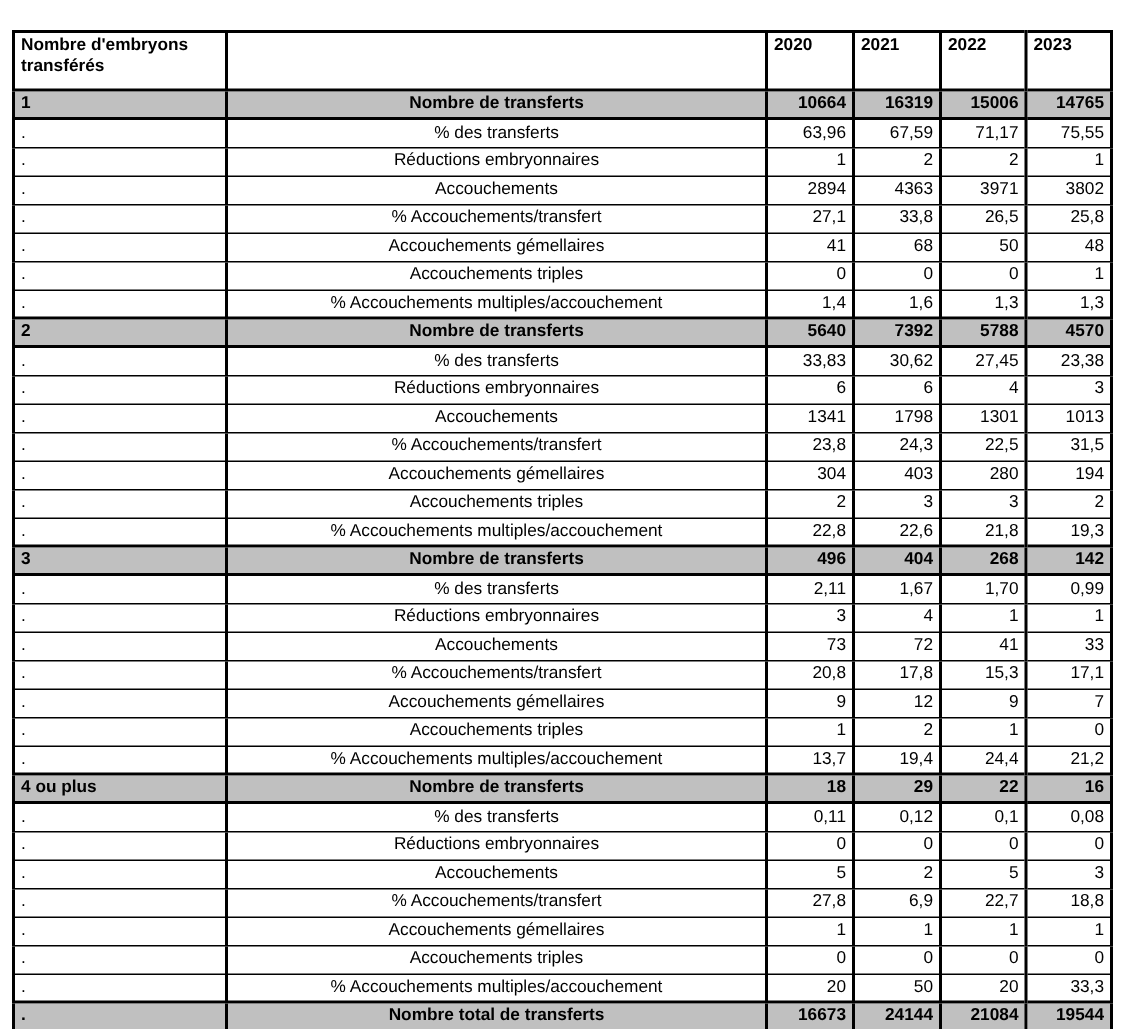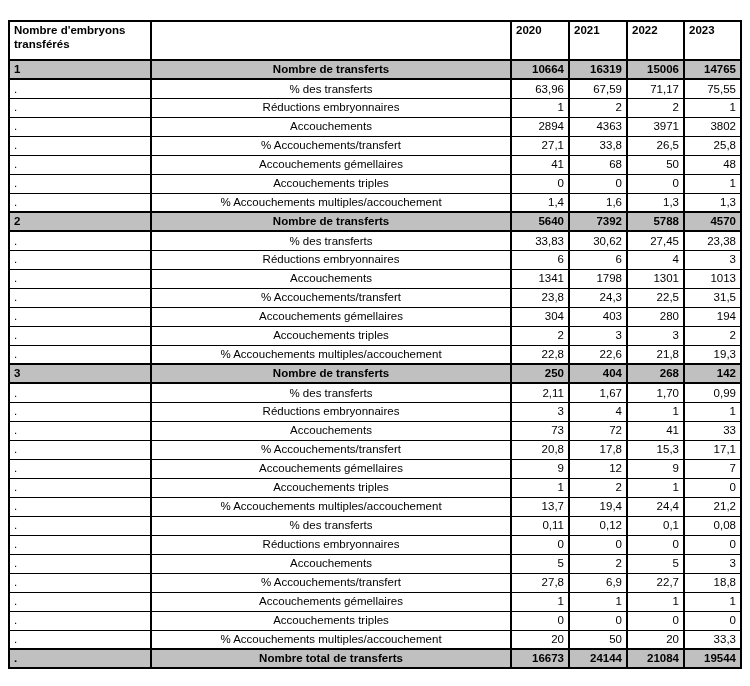--- a/index.html
+++ b/index.html
@@ -199,21 +199,21 @@
           <td class="dim">.</td>
           <td class="lbl">% Accouchements multiples/accouchement</td>
           <td class="num">22,8</td>
           <td class="num">22,6</td>
           <td class="num">21,8</td>
           <td class="num">19,3</td>
         </tr>
         <tr class="group">
           <td class="dim">3</td>
           <td class="lbl">Nombre de transferts</td>
-          <td class="num">250</td>
+          <td class="num">496</td>
           <td class="num">404</td>
           <td class="num">268</td>
           <td class="num">142</td>
         </tr>
         <tr class="data">
           <td class="dim">.</td>
           <td class="lbl">% des transferts</td>
           <td class="num">2,11</td>
           <td class="num">1,67</td>
           <td class="num">1,70</td>
@@ -260,20 +260,28 @@
           <td class="num">0</td>
         </tr>
         <tr class="data">
           <td class="dim">.</td>
           <td class="lbl">% Accouchements multiples/accouchement</td>
           <td class="num">13,7</td>
           <td class="num">19,4</td>
           <td class="num">24,4</td>
           <td class="num">21,2</td>
         </tr>
+        <tr class="group">
+          <td class="dim">4 ou plus</td>
+          <td class="lbl">Nombre de transferts</td>
+          <td class="num">18</td>
+          <td class="num">29</td>
+          <td class="num">22</td>
+          <td class="num">16</td>
+        </tr>
         <tr class="data">
           <td class="dim">.</td>
           <td class="lbl">% des transferts</td>
           <td class="num">0,11</td>
           <td class="num">0,12</td>
           <td class="num">0,1</td>
           <td class="num">0,08</td>
         </tr>
         <tr class="data">
           <td class="dim">.</td>

